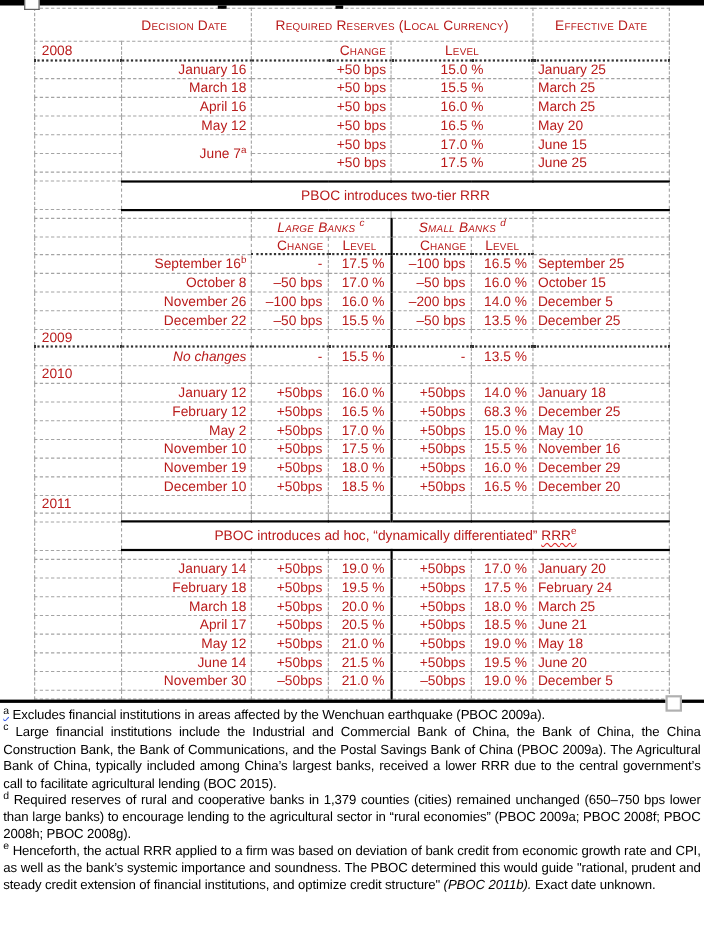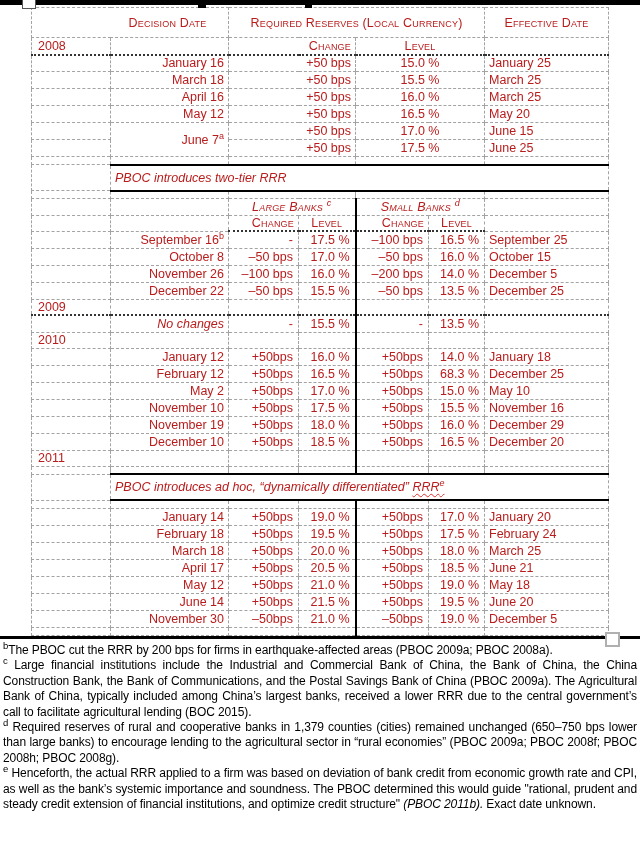--- a/index.html
+++ b/index.html
@@ -26,21 +26,21 @@
   .it{font-style:italic;}
   .cc{text-align:center;}
   .num{text-align:right;padding-right:5px !important;}
   .eff{padding-right:5px !important;}
   .sc{font-variant:small-caps;font-size:12px;letter-spacing:.2px;}
   .rdot{border-right:1px dotted #1a1a1a !important;text-align:right;}
   .rthick{border-right:2px solid #000 !important;}
   .bdot{border-bottom:2px dotted #333 !important;}
   tr.dotrow td{border-bottom:2px dotted #333;}
   .bannercell{border-top:2.5px solid #000 !important;border-bottom:2.5px solid #000 !important;
-              font-style:italic;font-size:12.5px;}
+              text-align:center;font-size:12.5px;}
   sup{font-size:9px;line-height:0;}
   .nosc{font-variant:normal;}
   .sq-red{text-decoration:underline wavy #e03131 1px;text-underline-offset:2px;}
   .sq-blue{text-decoration:underline wavy #4263eb 1px;text-underline-offset:2px;}
   .botline{position:absolute;left:0;top:636px;width:640px;height:2.5px;background:#000;z-index:1;}
   .handle{position:absolute;left:605px;top:632px;width:11px;height:11px;background:#fff;
           border:2px solid #b0b0b0;z-index:3;}
   #footnotes{position:absolute;left:3px;top:643px;width:634px;font-size:12px;
              line-height:15.4px;color:#000;letter-spacing:-0.1px;}
   .fn{margin:0;} .fn.just{text-align:justify;}
@@ -372,17 +372,17 @@
         <td></td>
         <td></td>
       </tr>
     </tbody>
 </table>
 
 <div class="botline"></div>
 <div class="handle"></div>
 
 <div id="footnotes">
-    <div class="fn"><sup>b</sup><span>The PBOC cut the RRR by 200 bps for firms in earthquake-affected areas (PBOC 2009a; PBOC 2008a).</span></div>
+    <div class="fn"><sup class="sq-blue">a</sup> <span>Excludes financial institutions in areas affected by the Wenchuan earthquake (PBOC 2009a).</span></div>
     <div class="fn just"><sup>c</sup> <span>Large financial institutions include the Industrial and Commercial Bank of China, the Bank of China, the China Construction Bank, the Bank of Communications, and the Postal Savings Bank of China (PBOC 2009a). The Agricultural Bank of China, typically included among China’s largest banks, received a lower RRR due to the central government’s call to facilitate agricultural lending (BOC 2015).</span></div>
     <div class="fn just"><sup>d</sup> <span>Required reserves of rural and cooperative banks in 1,379 counties (cities) remained unchanged (650–750 bps lower than large banks) to encourage lending to the agricultural sector in “rural economies” (PBOC 2009a; PBOC 2008f; PBOC 2008h; PBOC 2008g).</span></div>
     <div class="fn just"><sup>e</sup> <span>Henceforth, the actual RRR applied to a firm was based on deviation of bank credit from economic growth rate and CPI, as well as the bank’s systemic importance and soundness. The PBOC determined this would guide "rational, prudent and steady credit extension of financial institutions, and optimize credit structure" </span><span class="it">(PBOC 2011b).</span><span> Exact date unknown.</span></div>
   </div>
 
 </body></html>

